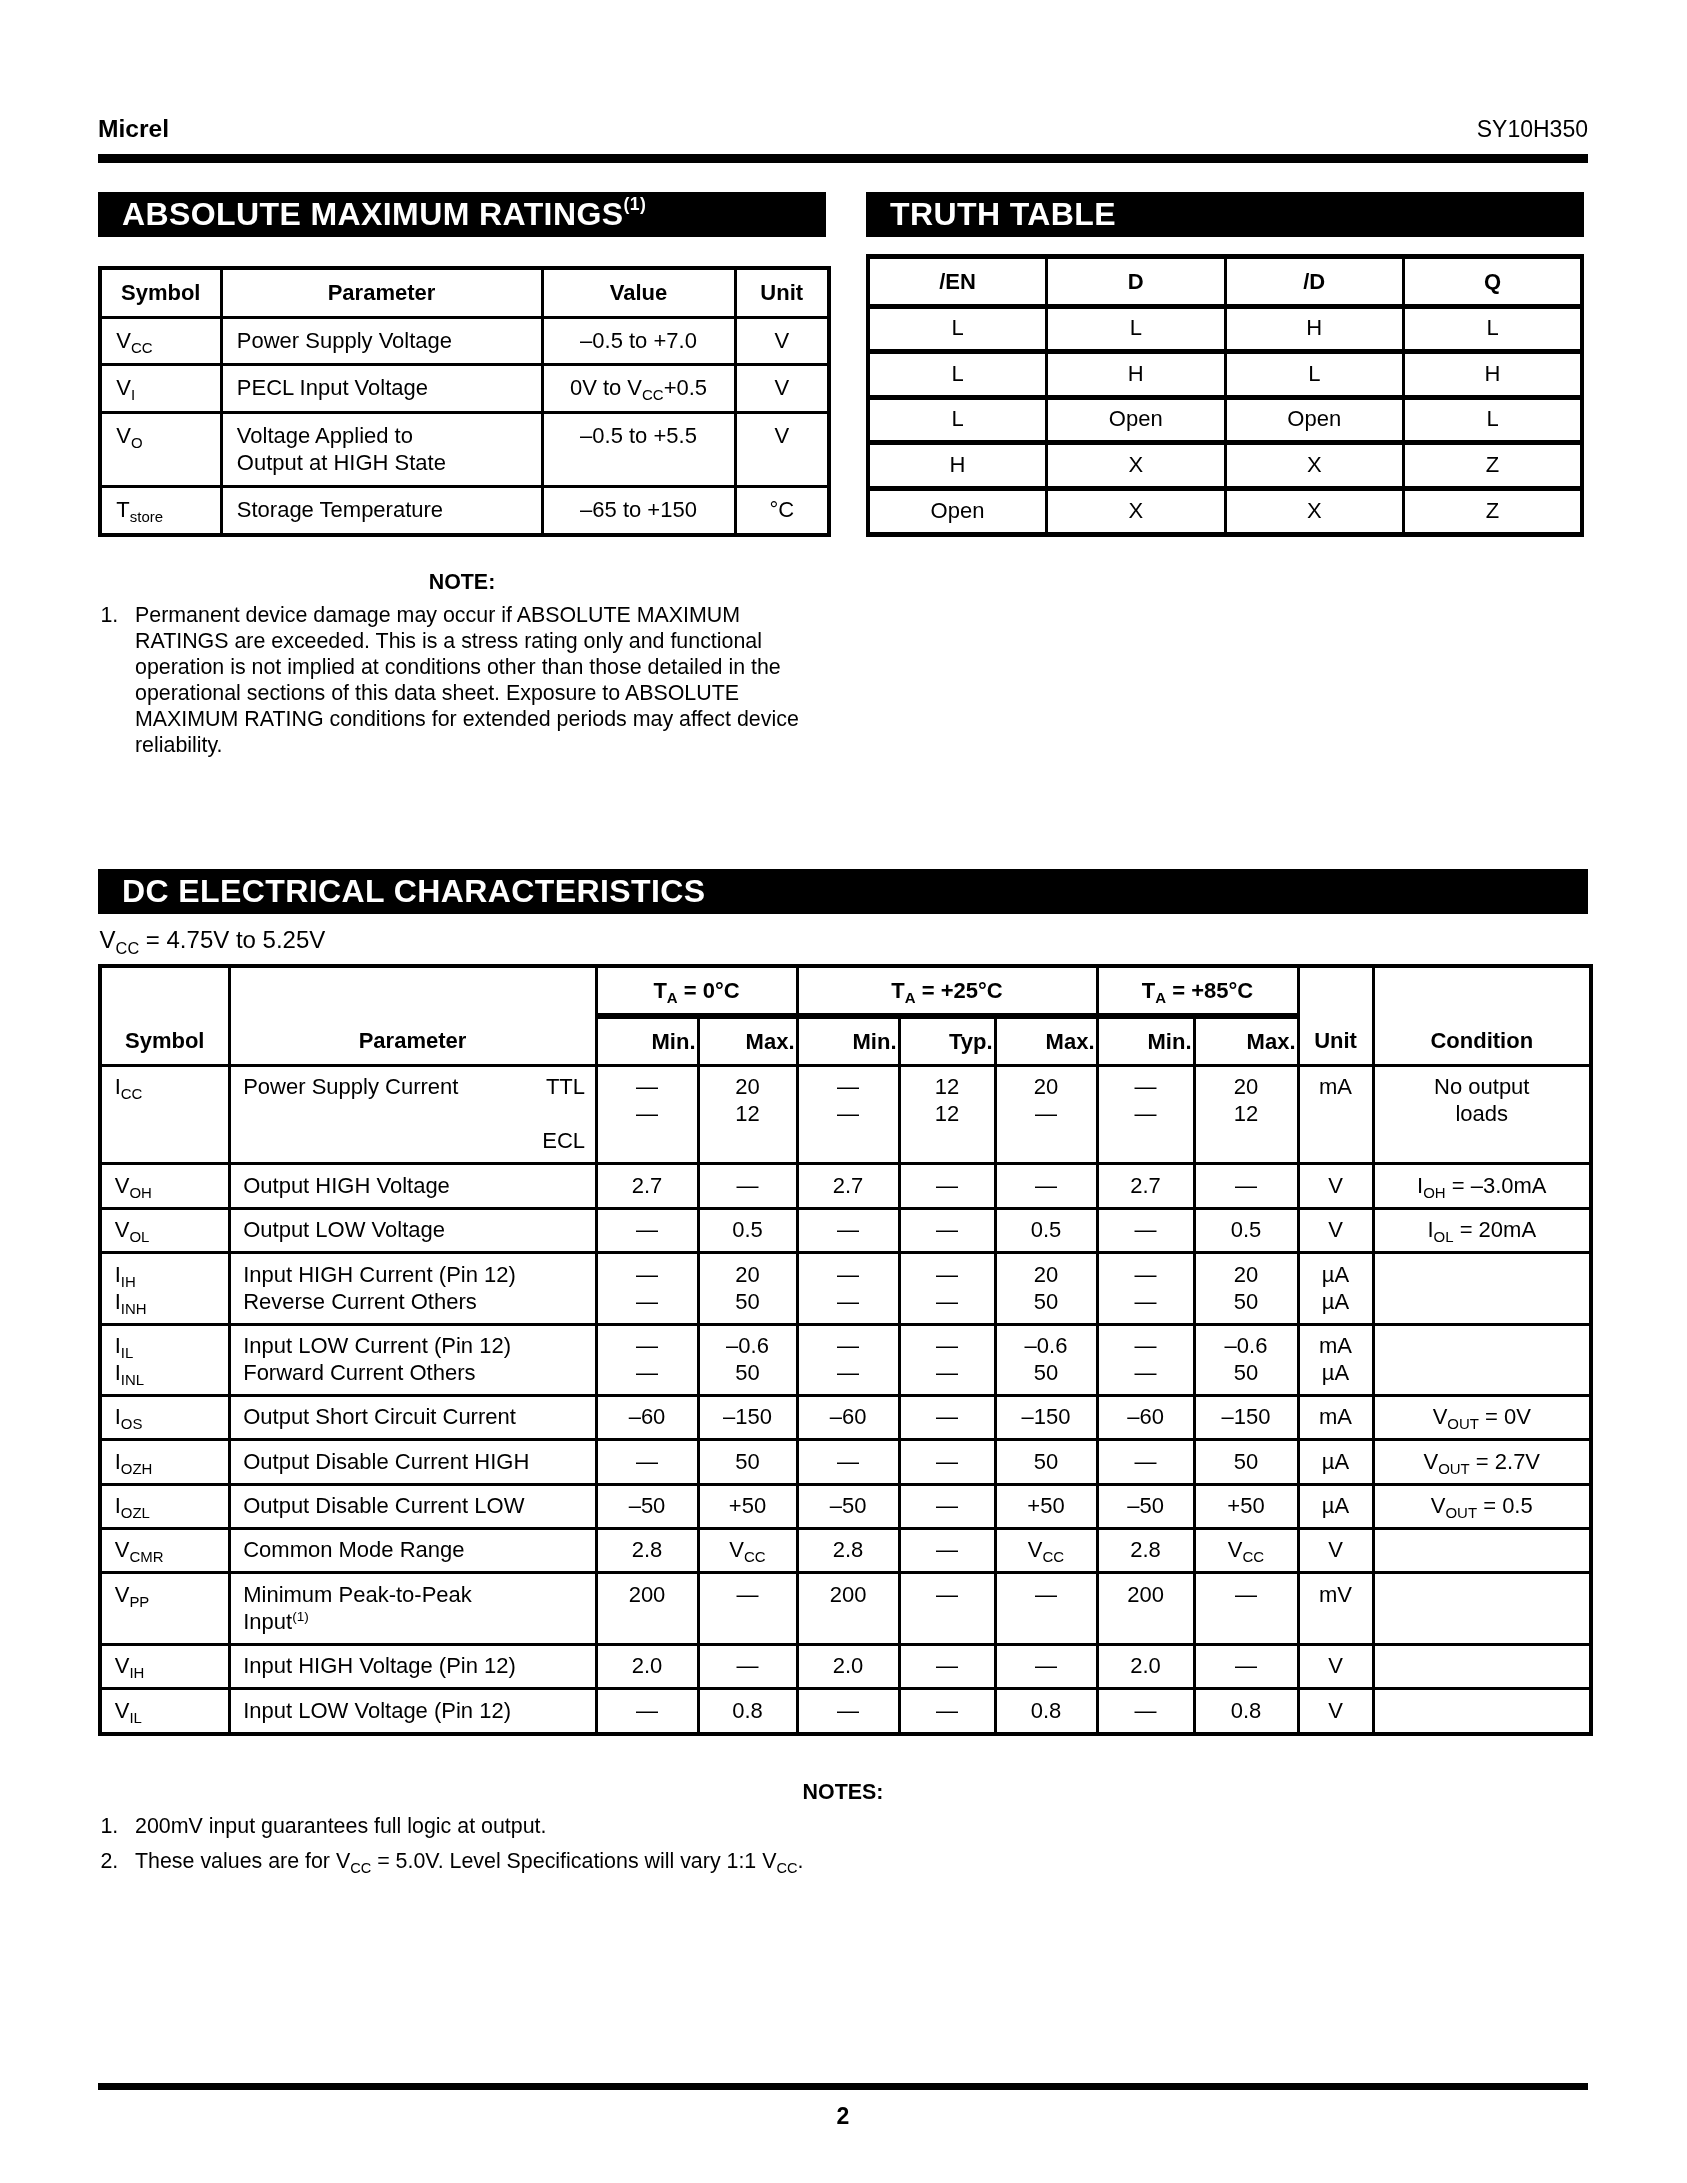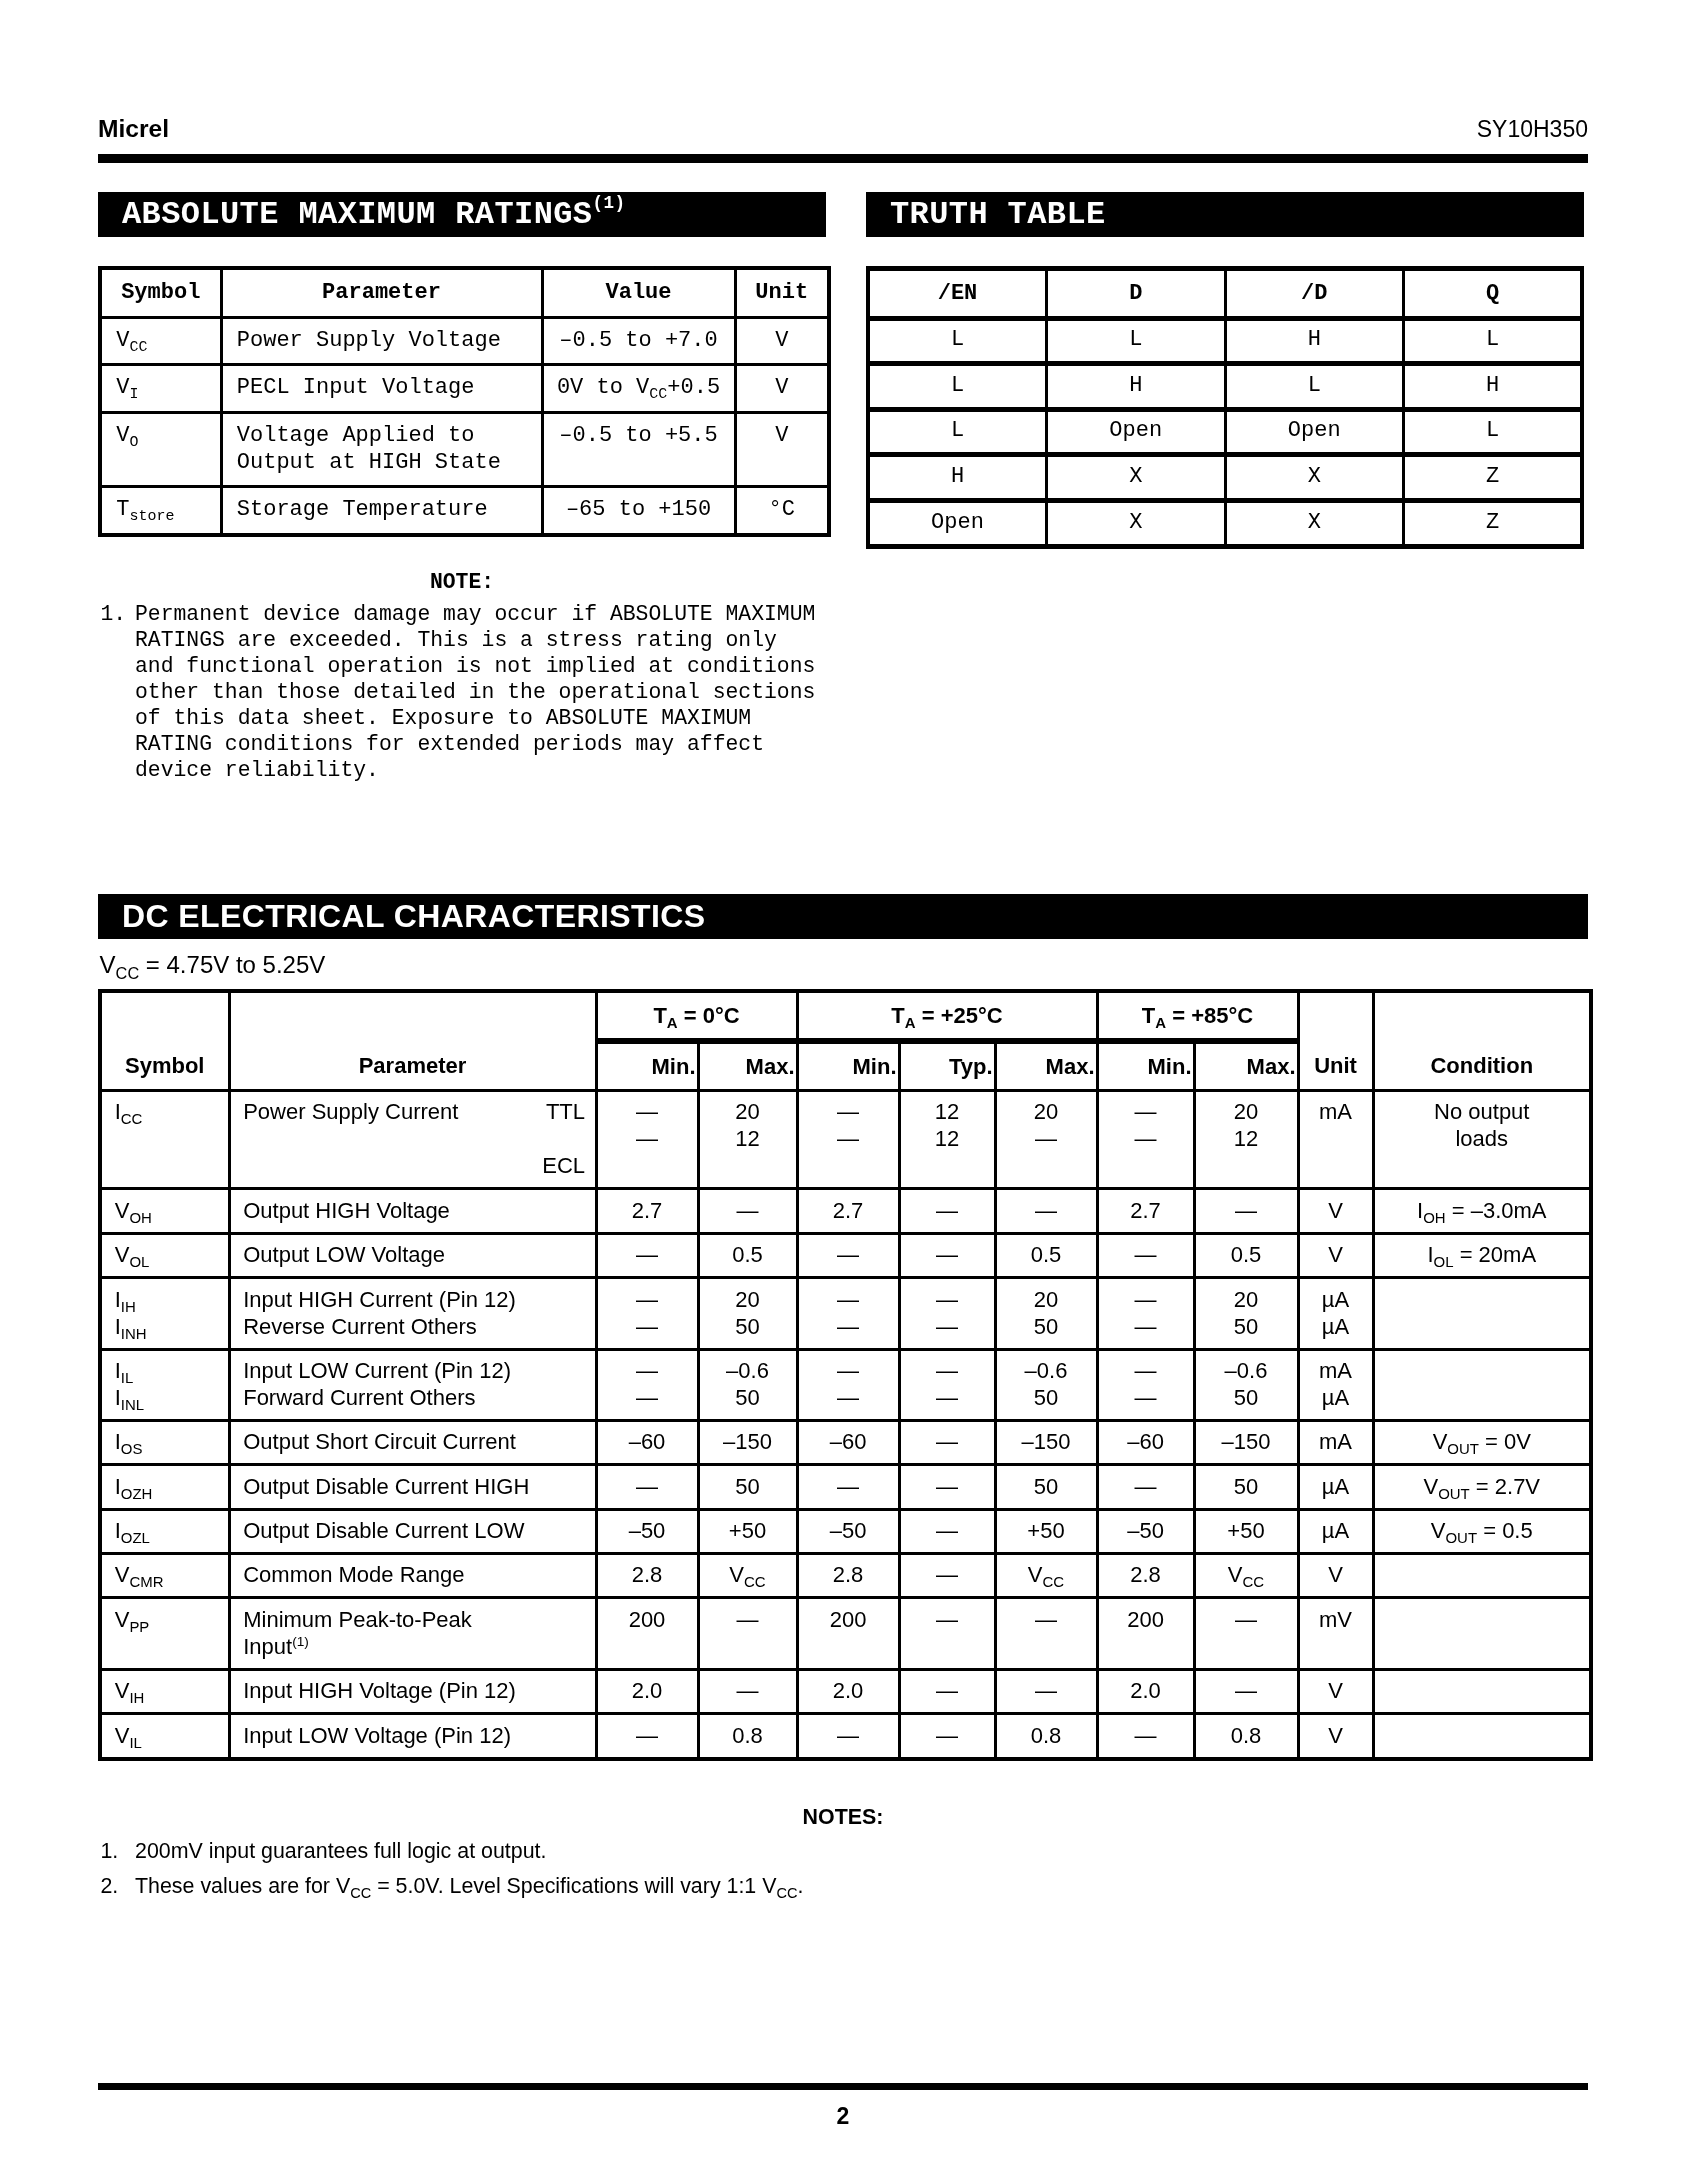--- a/index.html
+++ b/index.html
@@ -11,21 +11,21 @@
   sub{font-size:68%;line-height:0;}
   sup{font-size:62%;line-height:0;}
 
   
   .doc-header{padding-top:115px;display:flex;justify-content:space-between;align-items:flex-end;margin-bottom:11px;}
   .brand{font-size:24.6px;font-weight:bold;}
   .part{font-size:23px;font-weight:normal;}
   .top-rule{height:8.7px;background:#000;}
 
   
-  .columns{display:flex;gap:40px;margin-top:29px;align-items:flex-start;font-family:Liberation Mono, monospace;}
+  .columns{display:flex;gap:40px;margin-top:29px;align-items:flex-start;}
   .col-left{width:728px;flex:none;}
   .col-right{width:718px;flex:none;}
 
   .section-bar{
     background:#000;color:#fff;height:45px;display:flex;align-items:center;
     padding-left:24px;font-size:32px;font-weight:bold;letter-spacing:0.4px;box-sizing:border-box;
   }
   .section-bar sup{font-size:55%;position:relative;top:-3.2px;}
 
   table{border-collapse:collapse;table-layout:fixed;width:100%;}
@@ -36,21 +36,21 @@
   .absmax{margin-top:29px;border:4.8px solid #000;}
   .absmax th,.absmax td{border:3.2px solid #000;}
   .absmax thead th{height:44px;text-align:center;vertical-align:middle;}
   .absmax tbody td{vertical-align:top;padding:8px 6.4px 9.5px;}
   .absmax tbody td:nth-child(1){text-align:left;padding-left:14.3px;}
   .absmax tbody td:nth-child(2){text-align:left;padding-left:14.3px;}
   .absmax tbody td:nth-child(3){text-align:center;}
   .absmax tbody td:nth-child(4){text-align:center;}
 
   
-  .truth{margin-top:29px;border:4.8px solid #000;}
+  .truth{margin-top:17px;border:4.8px solid #000;}
   .truth th,.truth td{border-style:solid;border-color:#000;border-width:5.6px 3.2px;text-align:center;}
   .truth thead th{height:43px;vertical-align:middle;}
   .truth tbody td{padding:5.6px 0 8px;vertical-align:middle;}
 
   
   .dc-section{margin-top:111px;}
   .vcc-line{font-size:24px;margin:12.7px 0 9.5px 1.6px;}
   .dc{border:4.8px solid #000;}
   .dc th,.dc td{border:3.2px solid #000;}
   .dc thead th.rowspan2{vertical-align:bottom;padding-bottom:9.5px;text-align:center;}

